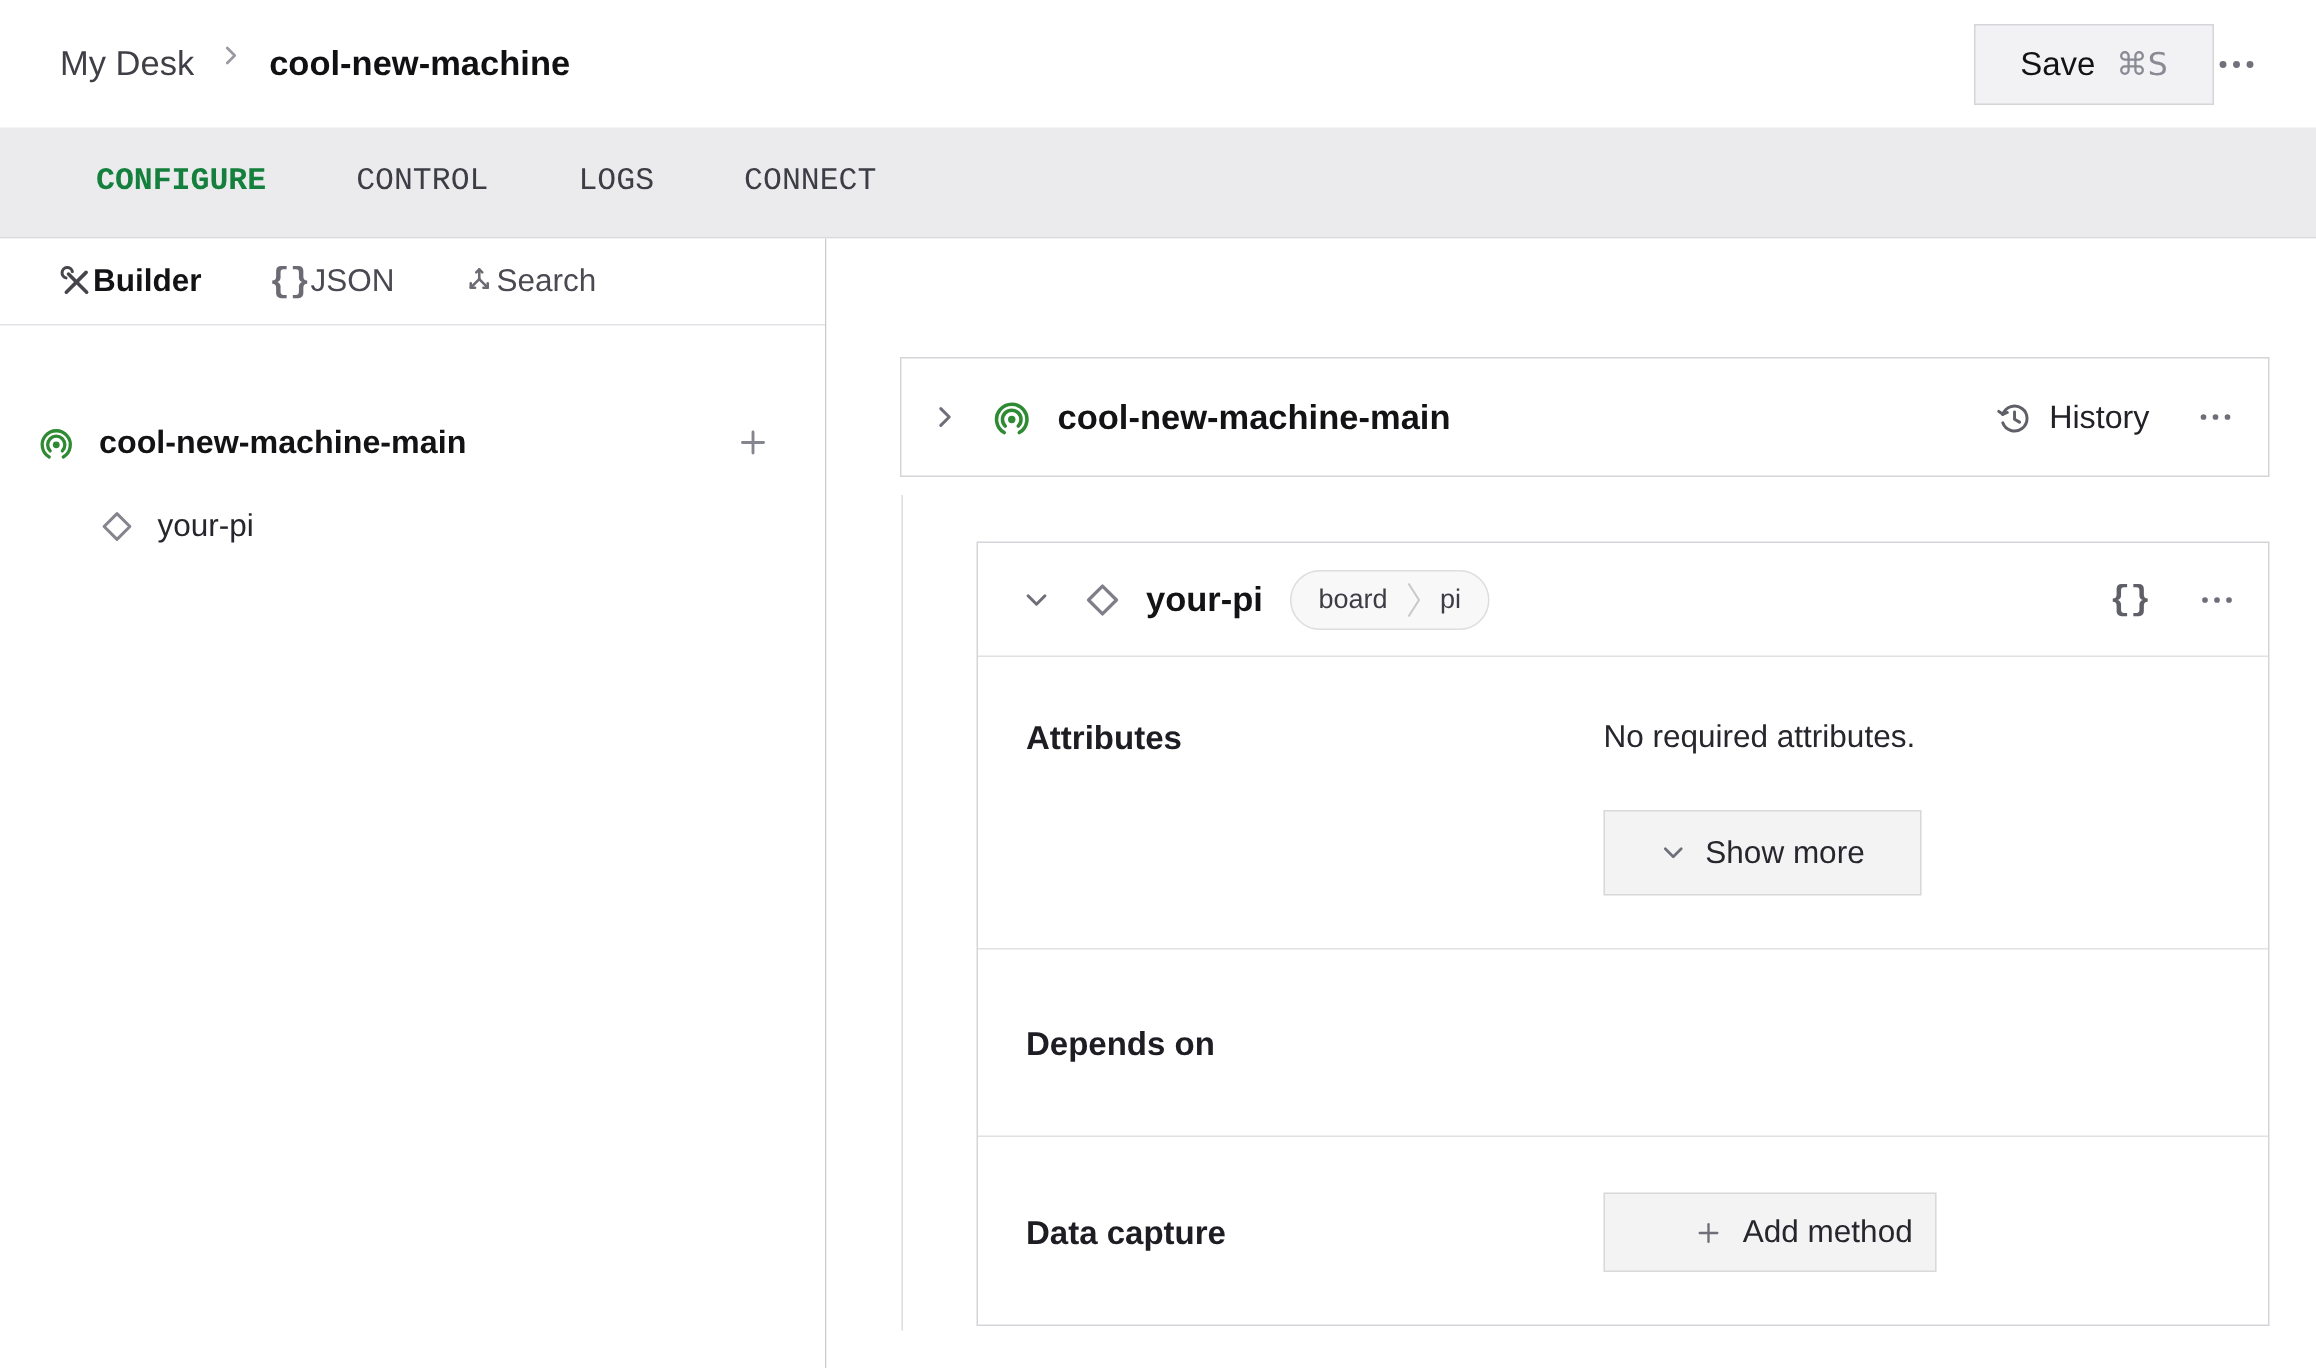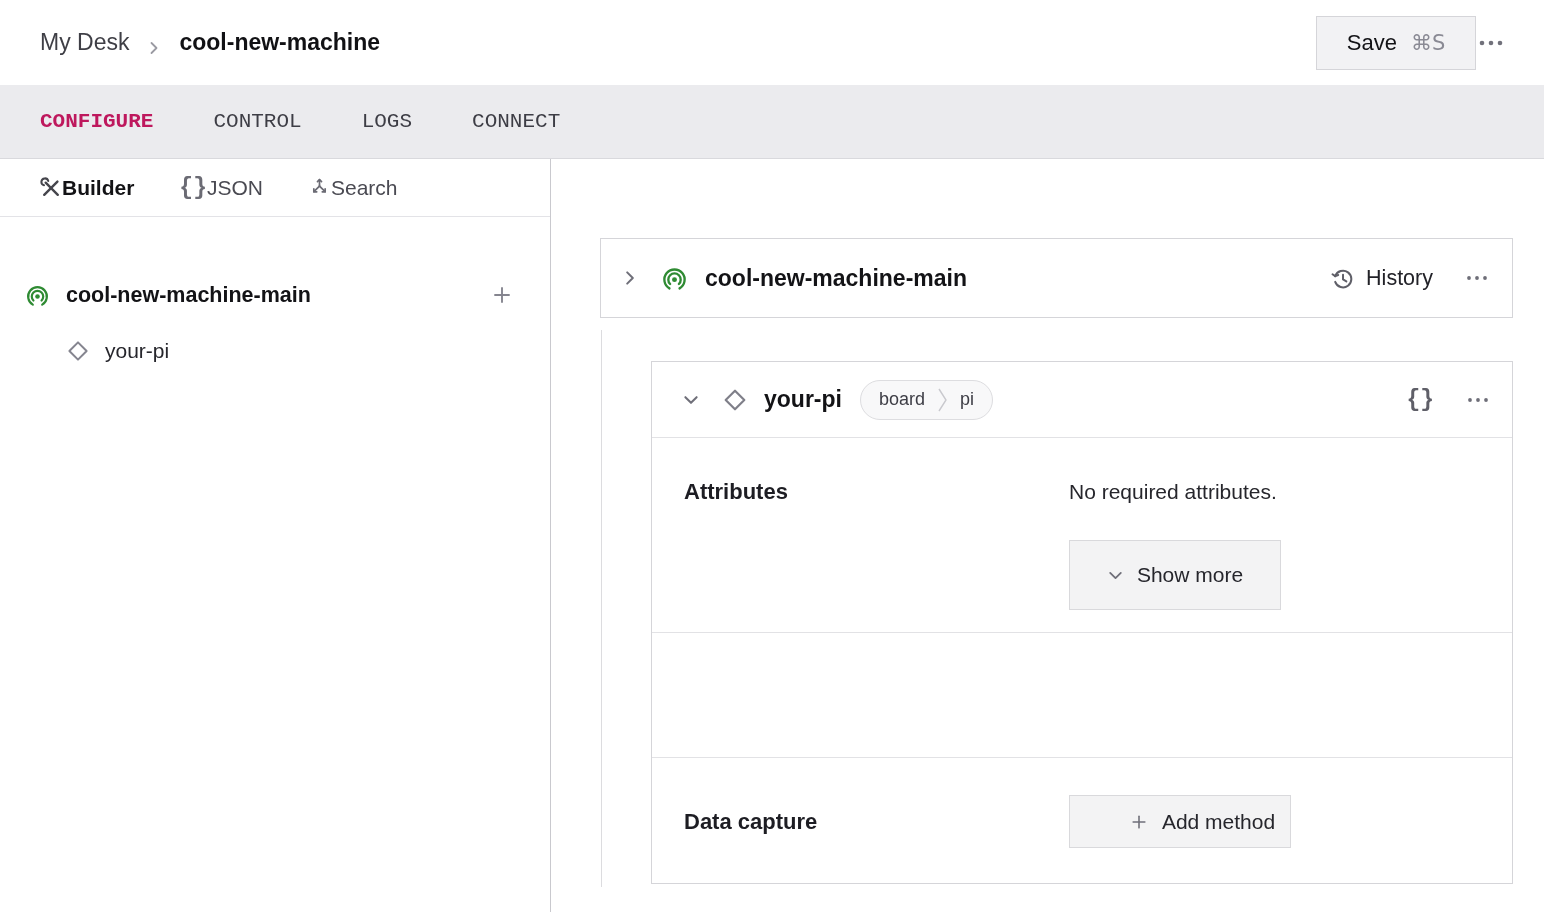--- a/index.html
+++ b/index.html
@@ -13,21 +13,21 @@
   svg { display: block; }
 
   
   .topbar {
     height: 85px;
     display: flex;
     align-items: center;
     padding: 0 38px 0 40px;
     background: #ffffff;
   }
-  .breadcrumb { display: flex; align-items: flex-end; gap: 17px; font-size: 23px; }
+  .breadcrumb { display: flex; align-items: flex-start; gap: 17px; font-size: 23px; }
   .bc-parent { color: #3f3f46; cursor: pointer; }
   .bc-sep { color: #9a9aa2; }
   .bc-current { font-weight: 700; color: #111114; }
   .live-badge {
     margin-left: 45px;
     height: 50px;
     padding: 0 19px 0 17px;
     display: inline-flex;
     align-items: center;
     gap: 13px;
@@ -55,21 +55,21 @@
     height: 74px;
     background: #ebebee;
     border-bottom: 1px solid #d9d9dd;
     display: flex; align-items: center;
     padding-left: 40px; gap: 60px;
     font-family: "Liberation Mono", "DejaVu Sans Mono", monospace;
     font-size: 21px;
     letter-spacing: 4px;
     color: #3d3d45;
   }
-  .tab.active { font-weight: 700; color: #be185d; }
+  .tab.active { font-weight: 700; color: #15803d; margin-left: 24px; }
 
   
   .content { display: flex; height: 753px; }
 
   .sidebar { flex: 0 0 551px; border-right: 1px solid #c9c9ce; background: #fff; }
   .mode-bar {
     height: 58px;
     border-bottom: 1px solid #e3e3e7;
     display: flex; align-items: center;
     padding-left: 40px; gap: 45px;
@@ -142,21 +142,21 @@
   .row-label.tall { line-height: 53px; }
   .attributes-row { height: 195px; padding-top: 40px; }
   .attributes-row .row-label { line-height: 28px; }
   .attr-text { font-size: 21px; line-height: 28px; color: #26262c; }
   .gbtn {
     display: flex; align-items: center; justify-content: center; gap: 13px;
     background: #f3f3f4; border: 1px solid #d9d9dc;
     font-size: 21px; color: #26262c;
   }
   .gbtn .g-icon { color: #6f6f79; }
-  .show-more-btn { width: 212px; height: 70px; margin-top: 34px; }
+  .show-more-btn { width: 212px; height: 57px; margin-top: 34px; }
   .depends-row { height: 125px; padding-top: 36px; }
   .select-wrap { position: relative; width: 399px; height: 53px; }
   .select-wrap input {
     width: 100%; height: 100%;
     border: 1px solid #c7c7cd;
     padding: 0 46px 0 17px;
     font: inherit; font-size: 21px; color: #26262c;
     background: #fff;
   }
   .select-wrap input::placeholder { color: #8f8f99; opacity: 1; }
@@ -361,20 +361,21 @@
                 <svg width="17" height="17" viewBox="0 0 16 16">
                     <path d="M3 5.5 L8 10.5 L13 5.5" fill="none" stroke="currentColor" stroke-width="1.7" stroke-linecap="round" stroke-linejoin="round"></path>
                   </svg>
               </span>
               <span>Show more</span>
             </button>
           </div>
         </div>
 
         <div class="row depends-row">
+          <div class="row-label tall">Depends on</div>
         </div>
 
         <div class="row capture-row last">
           <div class="row-label tall">Data capture</div>
           <div class="row-body">
             <button class="gbtn add-method-btn">
               <span class="g-icon">
                 <svg width="20" height="20" viewBox="0 0 24 24" fill="none" stroke="currentColor" stroke-width="1.9" stroke-linecap="round">
                     <path d="M12 5 V19"></path>
                     <path d="M5 12 H19"></path>

